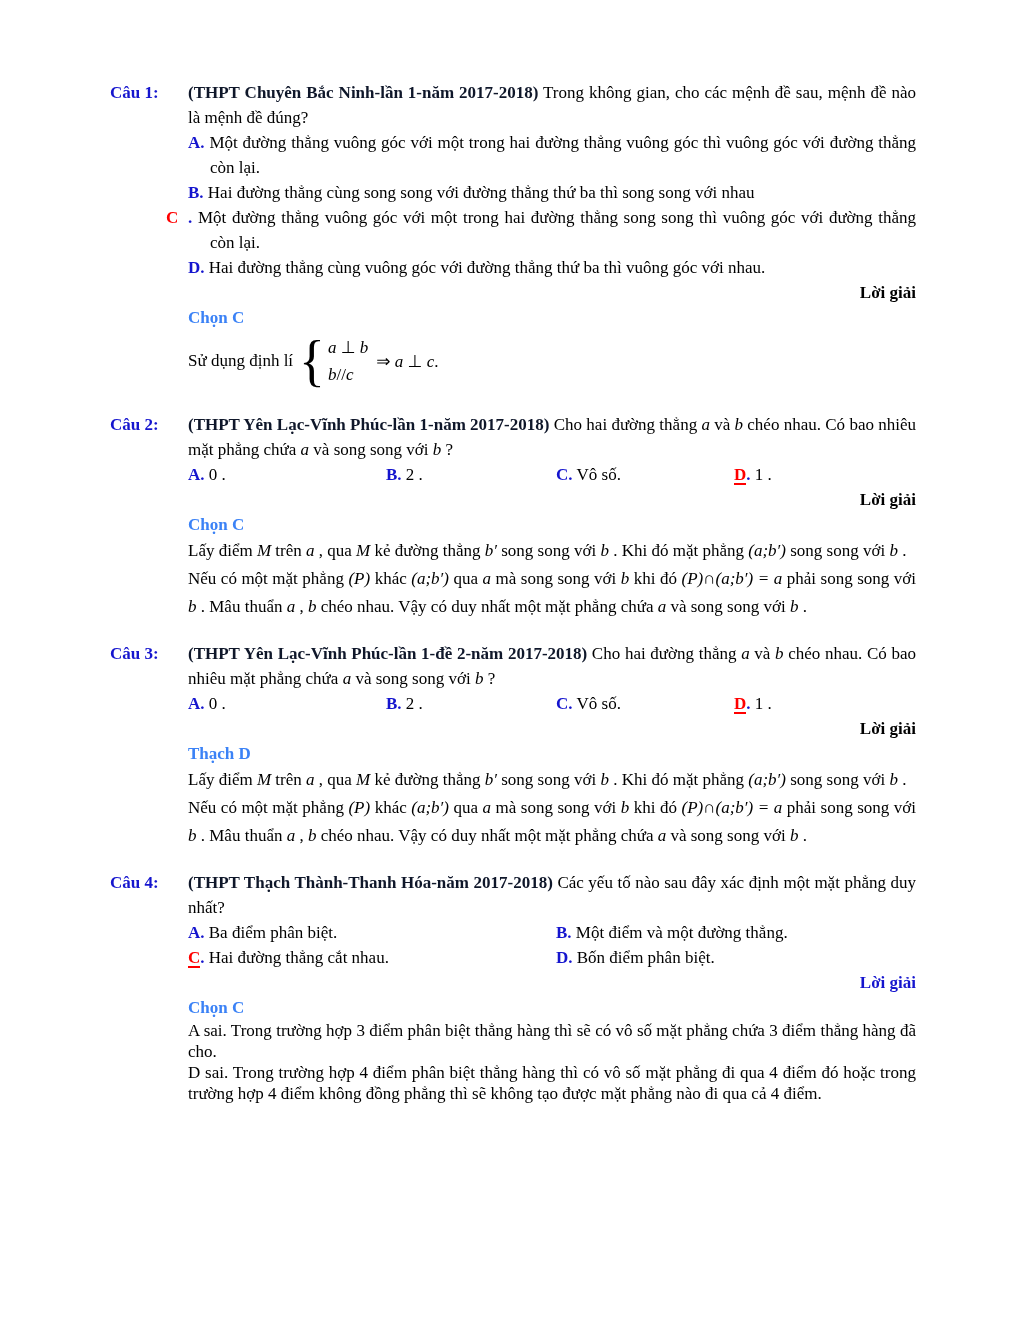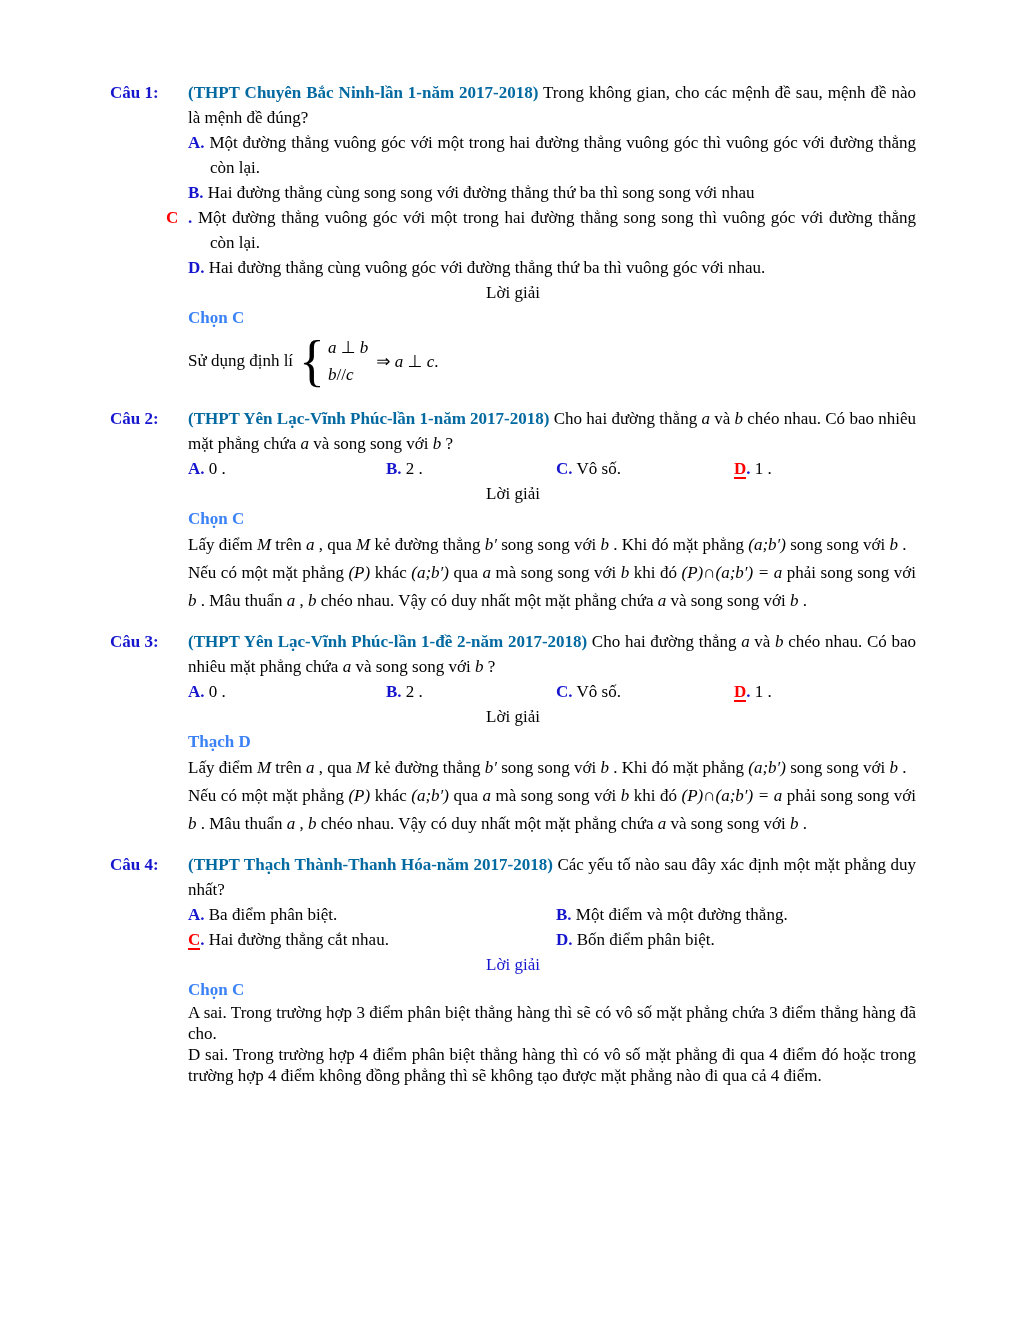--- a/index.html
+++ b/index.html
@@ -3,35 +3,35 @@
 <meta charset="utf-8">
 <style>
   html,body{margin:0;padding:0;background:#ffffff;}
   body{
     width:1024px;height:1325px;
     font-family:"Liberation Serif", serif;
     font-size:17px;color:#000;
     -webkit-font-smoothing:antialiased;
   }
   .page{box-sizing:border-box;width:1024px;height:1325px;padding:80px 108px 0 110px;overflow:hidden;background:#fff;}
-  .question{margin-top:14px;}
+  .question{margin-top:20px;}
   .question:first-child{margin-top:0;}
   .q-head{display:flex;line-height:25px;}
   .q-label{flex:0 0 78px;font-weight:bold;color:#1515ce;white-space:nowrap;}
   .q-bodytext{flex:1;text-align:justify;}
-  .src{font-weight:bold;color:#0369a1;}
+  .src{font-weight:bold;color:#0f172a;}
   .q-content{margin-left:78px;}
   .opt{padding-left:22px;text-indent:-22px;text-align:justify;line-height:25px;}
   .ltr{font-weight:bold;color:#1515ce;}
   .L{font-weight:bold;color:#1515ce;}
   .L.red{color:#ff0000;display:inline-block;border-bottom:2px solid #ff0000;line-height:17px;}
   .dot{font-weight:bold;color:#1515ce;}
   .optrow4{display:grid;grid-template-columns:198px 170px 178px 1fr;line-height:25px;}
   .optrow2{display:grid;grid-template-columns:368px 1fr;line-height:25px;}
-  .loi{text-align:center;font-weight:normal;line-height:25px;margin-left:-78px;color:#000;}
+  .loi{text-align:right;font-weight:bold;line-height:25px;margin-left:-78px;color:#000;}
   .loi.blue{color:#1515ce;}
   .chon{font-weight:bold;color:#3b82f6;line-height:25px;}
   .solp{text-align:justify;line-height:28px;}
   .solp-tight{text-align:justify;line-height:21px;}
   .mi{font-style:italic;}
   .formula{display:flex;align-items:center;height:62px;}
   .formula .pfx{margin-right:6px;}
   .cases{display:flex;align-items:center;}
   .brace{font-size:54px;line-height:54px;font-weight:400;margin-right:3px;transform:scaleY(1.05);}
   .stack{display:flex;flex-direction:column;justify-content:center;}

